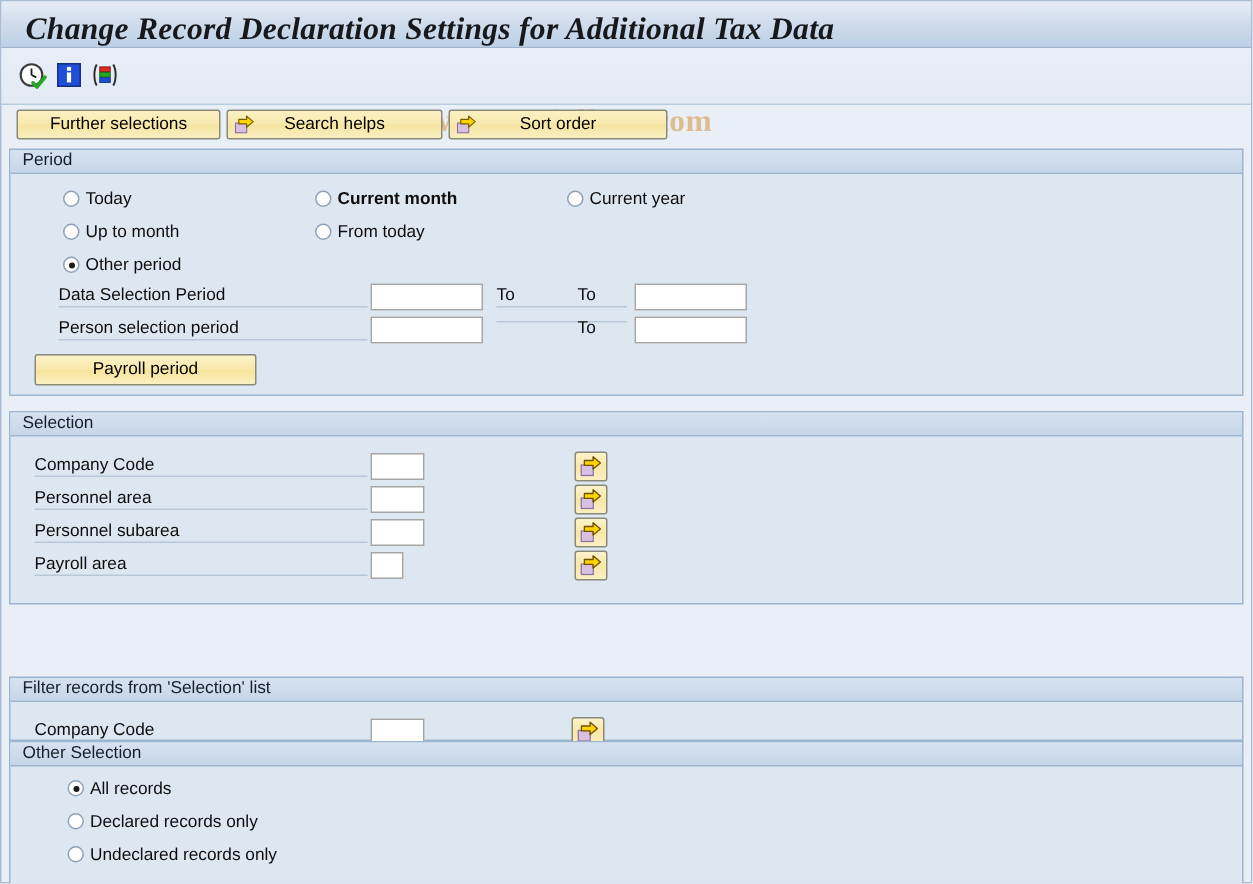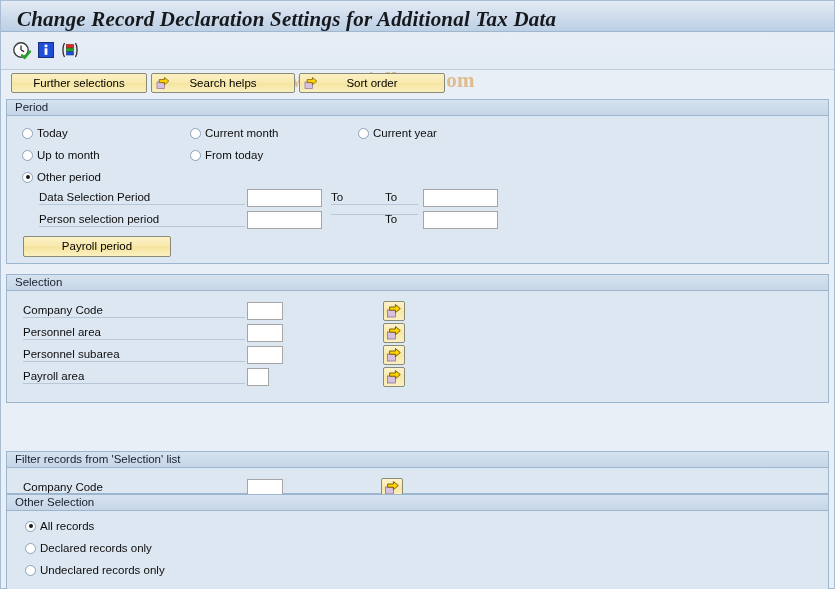--- a/index.html
+++ b/index.html
@@ -140,23 +140,24 @@
     left: 0;
     top: 17px;
     right: 0;
     bottom: 0;
   }
 
   
   .radio-row {
     position: absolute;
     display: flex;
-    align-items: center;
+    align-items: flex-start;
     white-space: nowrap;
     cursor: pointer;
+    margin-left: 20px;
   }
   .radio {
     width: 11px;
     height: 11px;
     border-radius: 50%;
     background: #ffffff;
     border: 1px solid #8da2b8;
     box-sizing: border-box;
     position: relative;
     flex: 0 0 auto;
@@ -305,21 +306,21 @@
   <div class="group" style="left:5px; top:98px; width:823px; height:165px;">
     <div class="group-head">
       <div class="ghead-text">Period</div>
     </div>
     <div class="group-body">
 
       <div class="radio-row" style="left:15px; top:10px;">
         <span class="radio"></span>
         <span class="radio-label">Today</span>
       </div>
-      <div class="radio-row" style="left:183px; top:10px;">
+      <div class="radio-row" style="left:183px; top:10px;font-weight:bold;">
         <span class="radio"></span>
         <span class="radio-label">Current month</span>
       </div>
       <div class="radio-row" style="left:351px; top:10px;">
         <span class="radio"></span>
         <span class="radio-label">Current year</span>
       </div>
 
       <div class="radio-row" style="left:15px; top:32px;">
         <span class="radio"></span>

